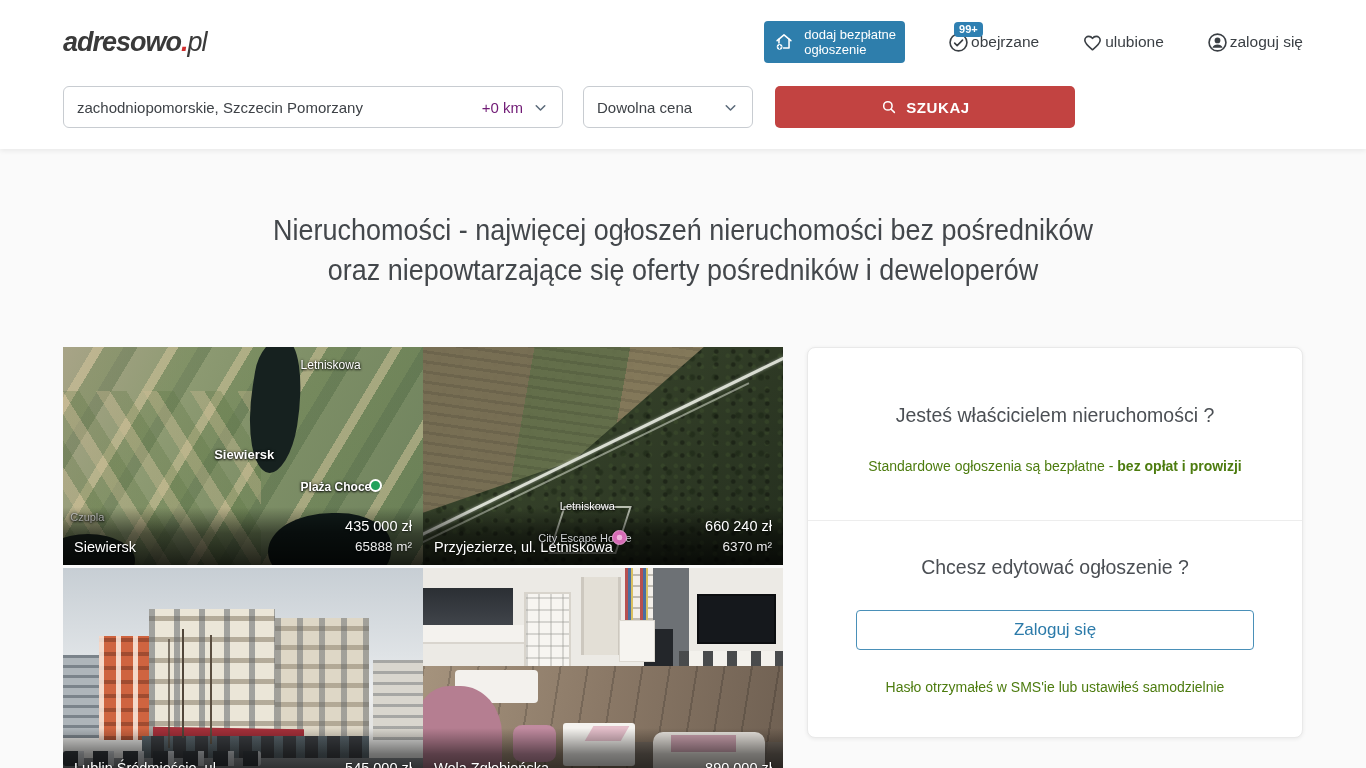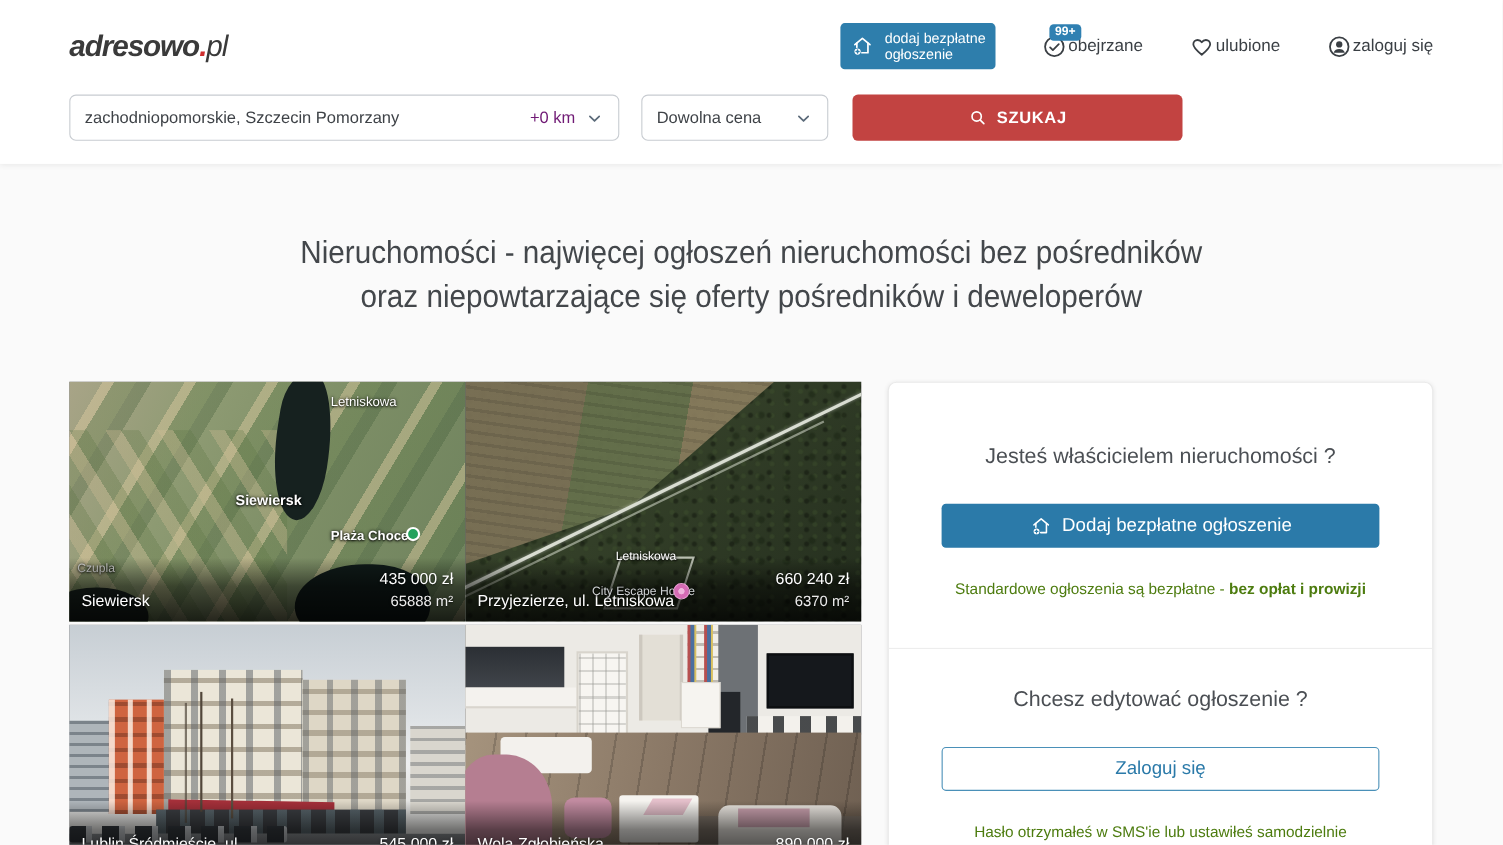--- a/index.html
+++ b/index.html
@@ -313,30 +313,20 @@
           <span class="l-area"></span>
         </span>
       </div>
     </div>
 
   </div>
 
   <div class="sidebar">
     <div class="sb-section">
       <div class="sb-heading">Jesteś właścicielem nieruchomości ?</div>
-      <button class="sb-btn-primary">
-        <svg viewBox="0 0 24 24" fill="none" stroke="currentColor" stroke-width="1.6" stroke-linecap="round" stroke-linejoin="round">
-          <path d="M4.5 10.5 L12 4.2 L19.5 10.5"></path>
-          <path d="M17.5 9 V18.5 H11.5"></path>
-          <path d="M6.5 9 V13"></path>
-          <circle cx="7.2" cy="17.3" r="3" fill="currentColor" stroke="none"></circle>
-          <path d="M7.2 15.9 v2.8 M5.8 17.3 h2.8" stroke="#2b7aa9" stroke-width="1.3"></path>
-        </svg>
-        <span>Dodaj bezpłatne ogłoszenie</span>
-      </button>
       <div class="sb-note">
         <span>Standardowe ogłoszenia są bezpłatne - </span><b>bez opłat i prowizji</b>
       </div>
     </div>
     <div class="sb-section">
       <div class="sb-heading">Chcesz edytować ogłoszenie ?</div>
       <button class="sb-btn-outline">
         <span>Zaloguj się</span>
       </button>
       <div class="sb-note">Hasło otrzymałeś w SMS'ie lub ustawiłeś samodzielnie</div>

